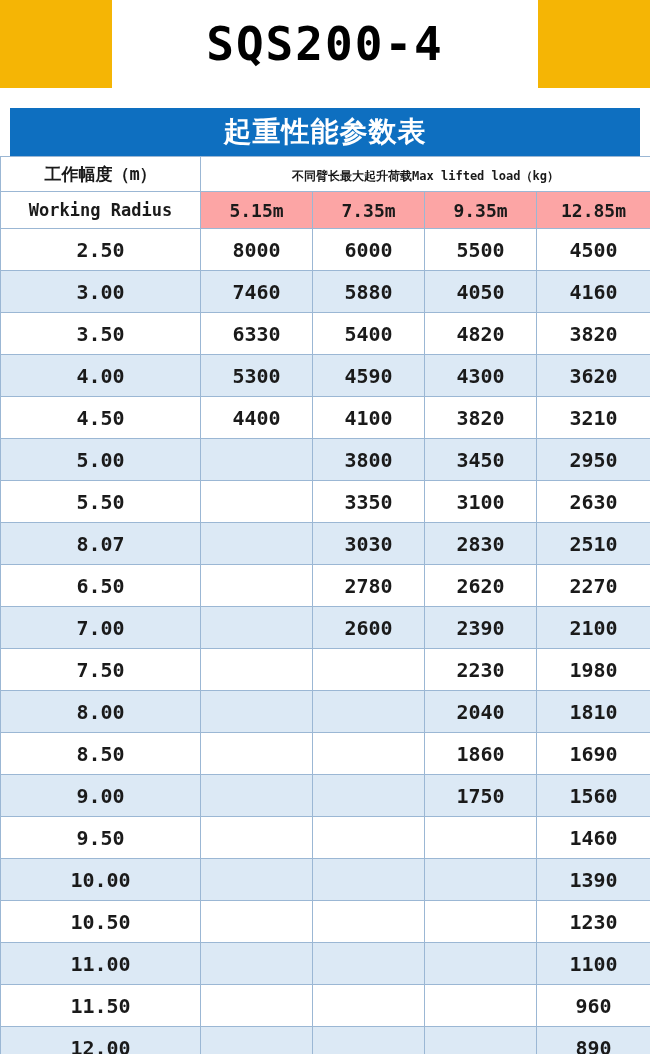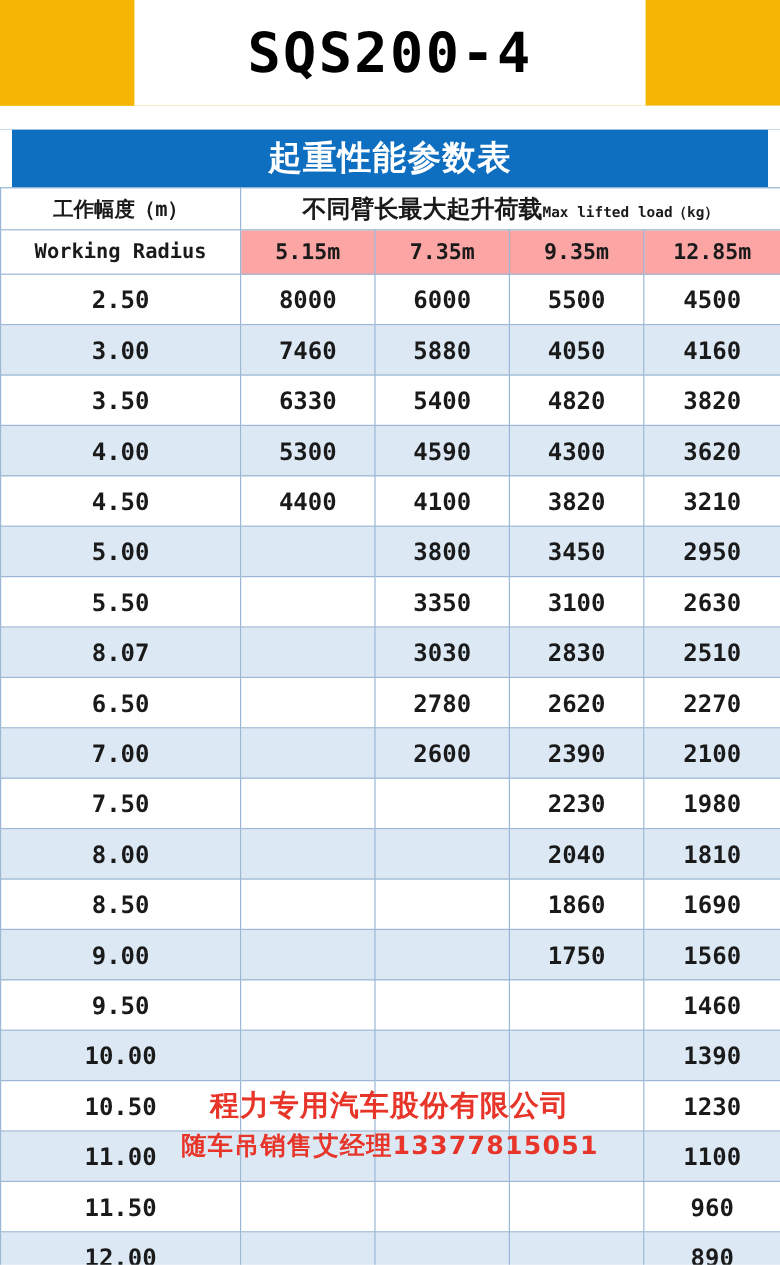--- a/index.html
+++ b/index.html
@@ -90,21 +90,21 @@
   .hdr-radius-cn, .hdr-loads-cn {
     height: 34px;
     font-family: "DejaVu Sans", sans-serif;
     font-size: 17px;
     background: #ffffff;
     font-weight: bold;
   }
   .hdr-radius-cn { width: 200px; }
   .hdr-loads-cn .cn {
     font-family: "DejaVu Sans", sans-serif;
-    font-size: 20px;
+    font-size: 12px;
   }
   .hdr-loads-cn .en {
     font-family: "DejaVu Sans Mono", monospace;
     font-size: 12px;
   }
   .hdr-radius-en {
     height: 36px;
     font-size: 17px;
     background: #ffffff;
     letter-spacing: 0px;
@@ -323,18 +323,14 @@
         <tr class="row">
           <td class="radius">12.50</td>
           <td></td>
           <td></td>
           <td></td>
           <td>820</td>
         </tr>
       </tbody>
   </table>
 
-  <div class="watermark">
-    <div class="wm1">程力专用汽车股份有限公司</div>
-    <div class="wm2">随车吊销售艾经理13377815051</div>
-  </div>
 
 </div>
 
 </body></html>

